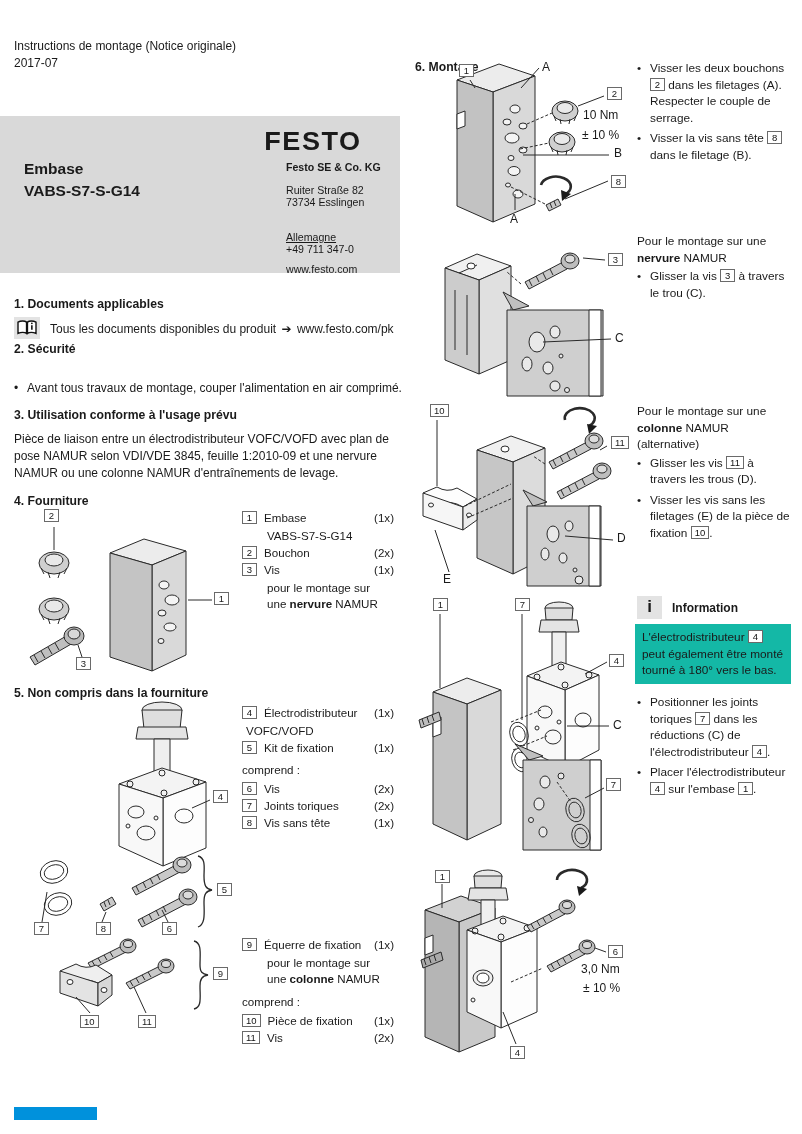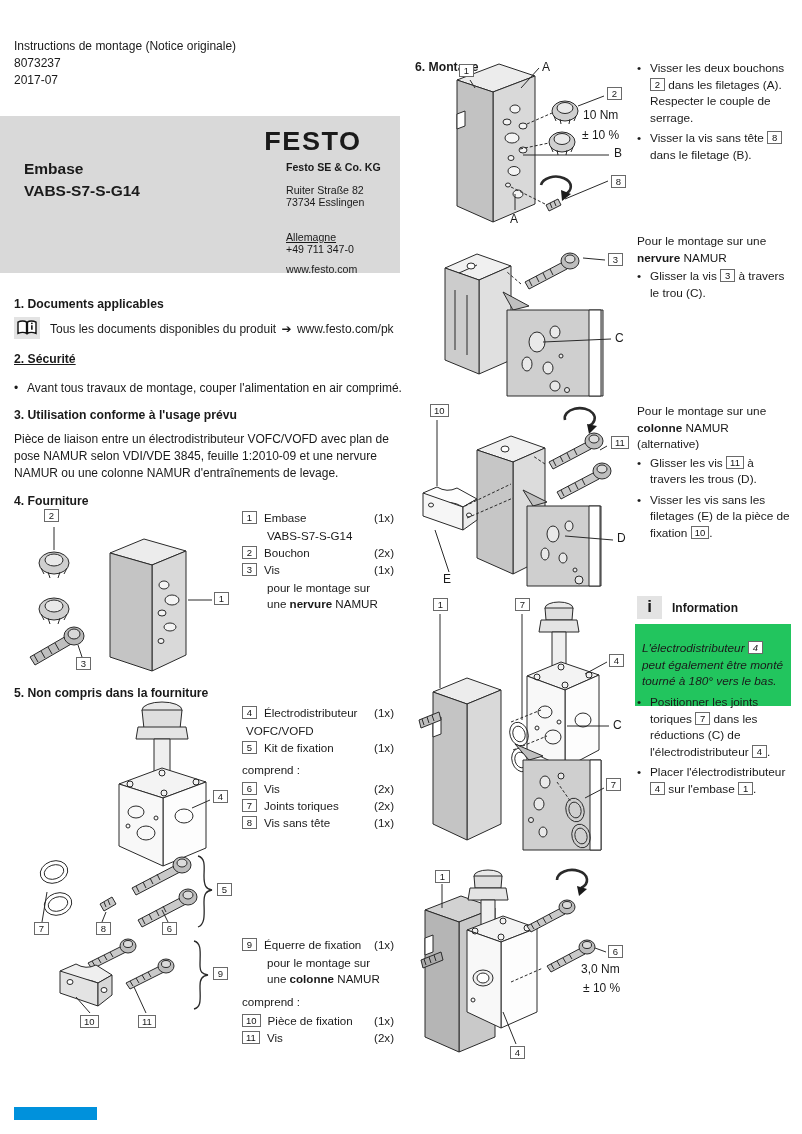--- a/index.html
+++ b/index.html
@@ -22,36 +22,35 @@
   .ref{display:inline-block;border:1px solid #6a6a6a;background:#fff;font-size:9.5px;
        line-height:11px;padding:0 3px;min-width:7px;text-align:center;vertical-align:1px;color:#111;}
   .flab{position:absolute;border:1px solid #6a6a6a;background:#fff;font-size:9.5px;line-height:11px;
         padding:0 3px;min-width:7px;text-align:center;}
   .ftxt{position:absolute;font-size:12px;}
   .b{font-weight:bold;}
   
   .step{position:absolute;left:637px;width:154px;font-size:11.8px;line-height:16.5px;}
   .bullet{position:relative;padding-left:13px;margin-bottom:4px;}
   .bullet:before{content:"•";position:absolute;left:0;top:0;}
-  .notebox{background:#22c55e;padding:16px 7px;line-height:16.5px;font-style:italic;}
+  .notebox{background:#14b8a6;padding:5px 7px;line-height:16.5px;}
   .docicon{position:absolute;width:26px;height:22px;background:#e3e3e3;display:flex;align-items:center;justify-content:center;}
   .infoicon{position:absolute;width:25px;height:23px;background:#e3e3e3;text-align:center;font-weight:bold;font-size:17px;line-height:21px;}
   svg{position:absolute;left:0;top:0;}
   svg *{vector-effect:non-scaling-stroke;}
   .fig{position:absolute;}
   #footerbar{left:14px;top:1107px;width:83px;height:13px;background:#0091dc;}
 </style>
 </head>
 <body>
 
 <div id="page">
 
   <div class="abs line" style="left:14px;top:38px;">
     <div>Instructions de montage (Notice originale)</div>
-    <div>8073237</div>
     <div>2017-07</div>
   </div>
 
   <div class="abs" id="graybox">
     <div class="abs" id="festo-logo">FESTO</div>
     <div class="abs title2" style="left:24px;top:42px;">
       <div>Embase</div>
       <div>VABS-S7-S-G14</div>
     </div>
     <div class="abs small b" style="left:286px;top:46px;">Festo SE &amp; Co. KG</div>
@@ -72,21 +71,21 @@
       <line x1="17.4" y1="7" x2="17.4" y2="12" stroke="#111" stroke-width="1.6"></line>
       <circle cx="17.4" cy="4.8" r="1" fill="#111"></circle>
     </svg>
   </div>
   <div class="abs" style="left:50px;top:322px;white-space:nowrap;">
     <span>Tous les documents disponibles du produit</span>
     <span class="b" style="padding:0 2px;">➔</span>
     <span>www.festo.com/pk</span>
   </div>
 
-  <div class="abs h" style="left:14px;top:352px;text-decoration:underline;">2. Sécurité</div>
+  <div class="abs h" style="left:14px;top:342px;">2. Sécurité</div>
   <div class="abs bullet" style="left:14px;top:381px;width:380px;">
     <span>Avant tous travaux de montage, couper l'alimentation en air comprimé.</span>
   </div>
 
   <div class="abs h" style="left:14px;top:408px;">3. Utilisation conforme à l'usage prévu</div>
   <div class="abs line" style="left:14px;top:431px;width:382px;">Pièce de liaison entre un électrodistributeur VOFC/VOFD avec plan de pose NAMUR selon VDI/VDE 3845, feuille 1:2010-09 et une nervure NAMUR ou une colonne NAMUR d'entraînements de levage.</div>
 
   <div class="abs h" style="left:14px;top:494px;">4. Fourniture</div>
 
   <div class="fig" style="left:14px;top:505px;width:222px;height:170px;">

